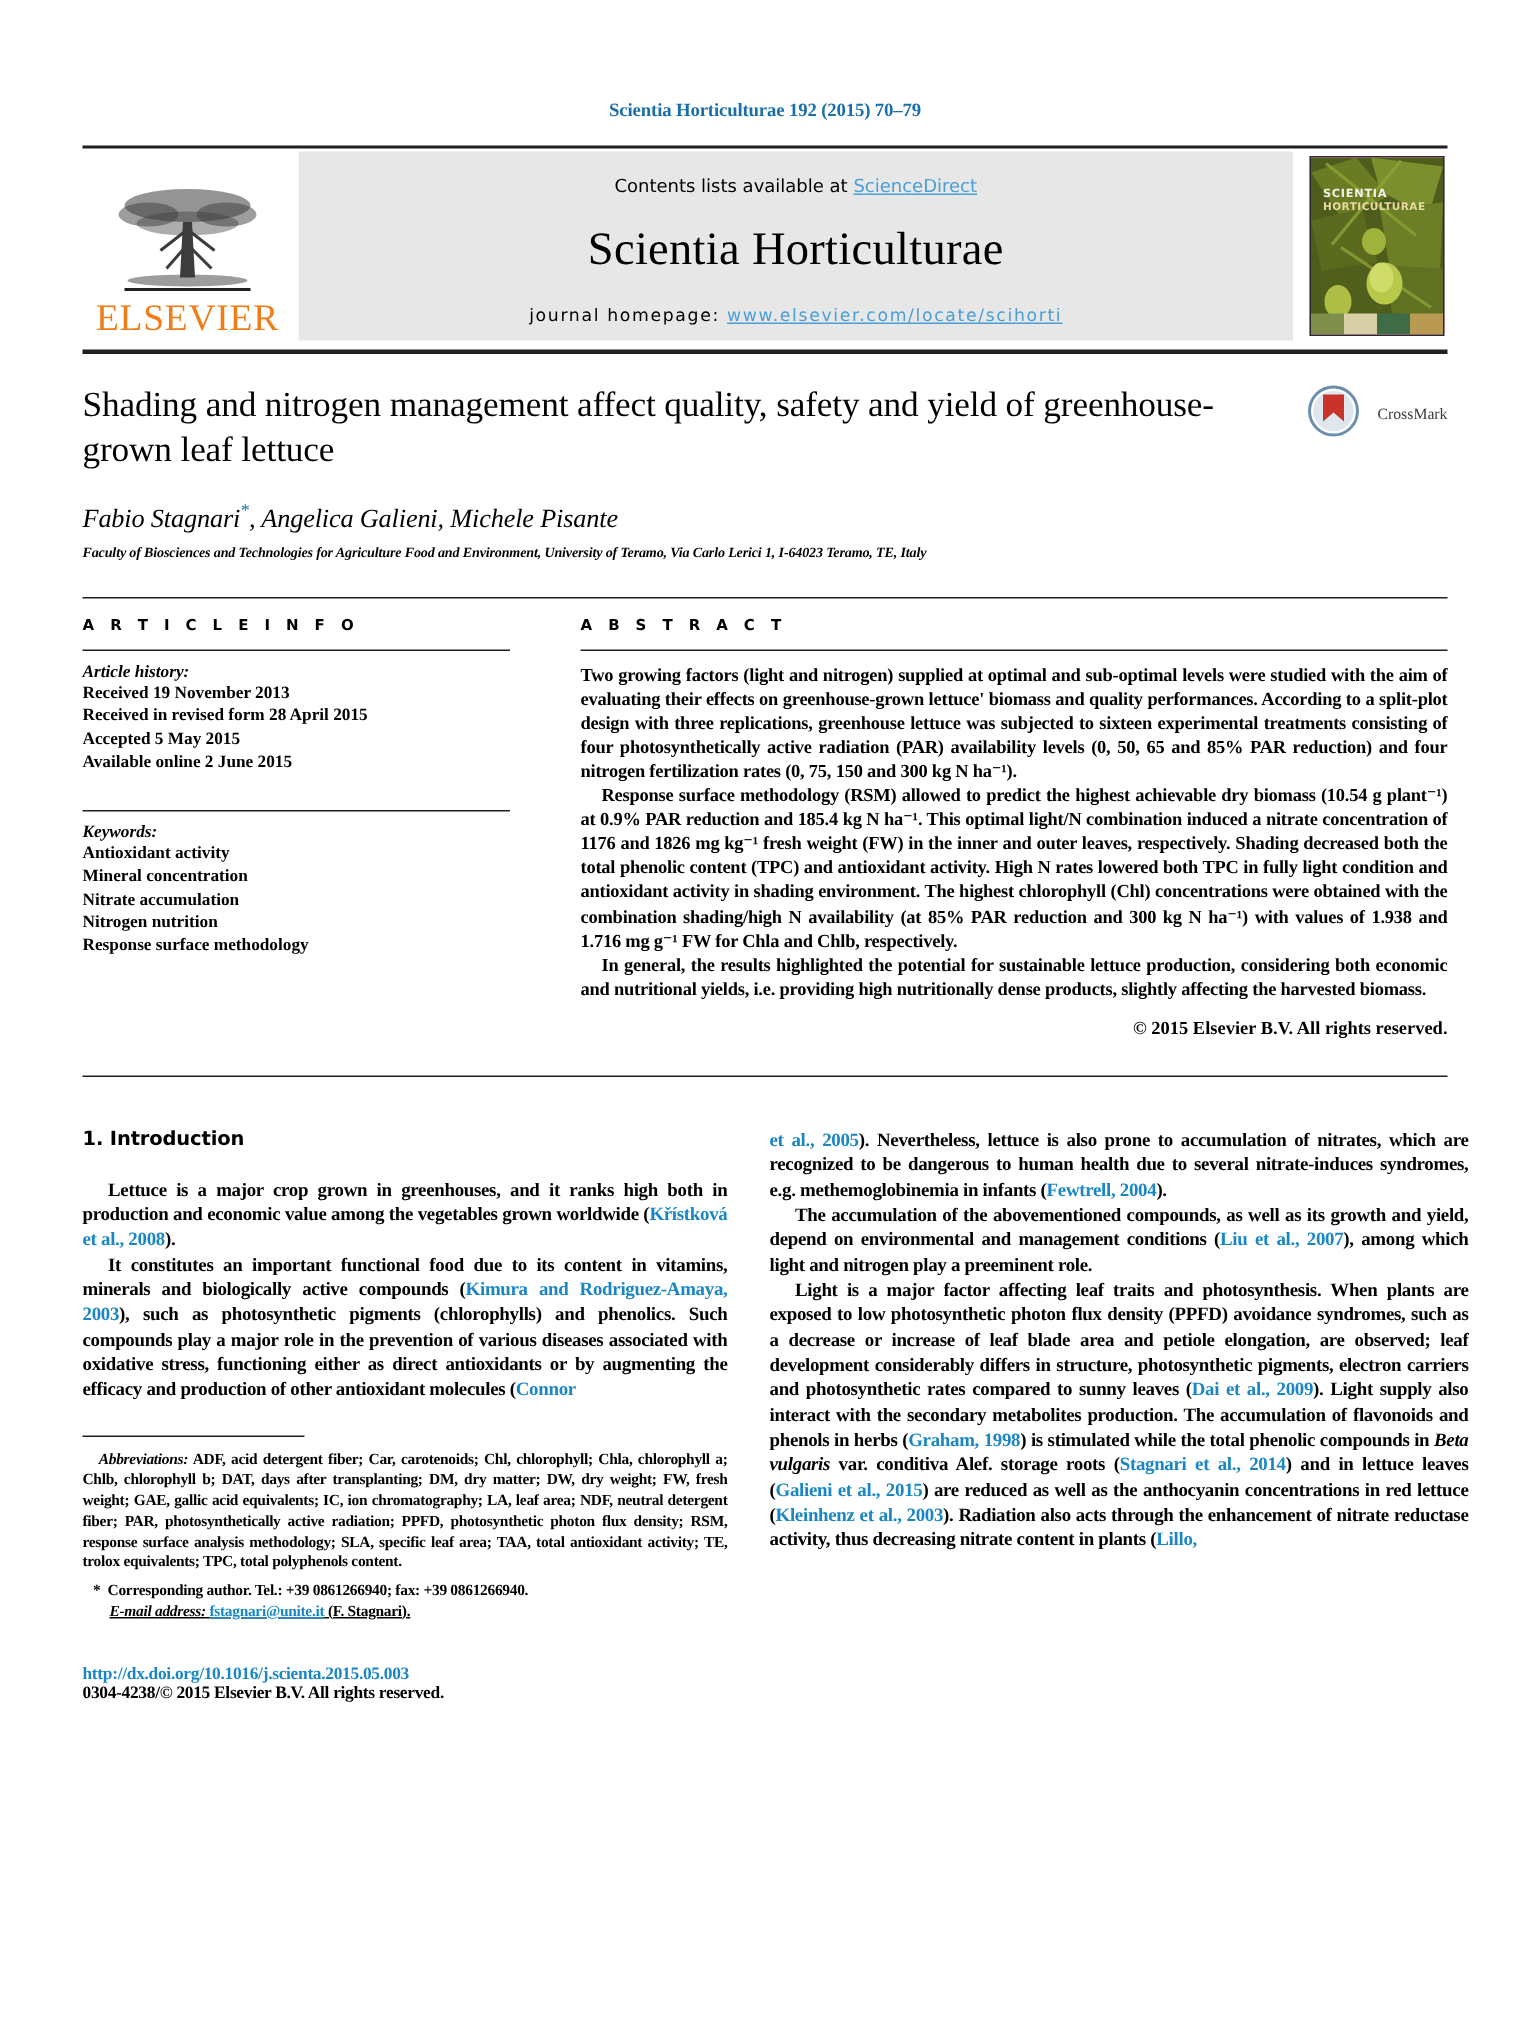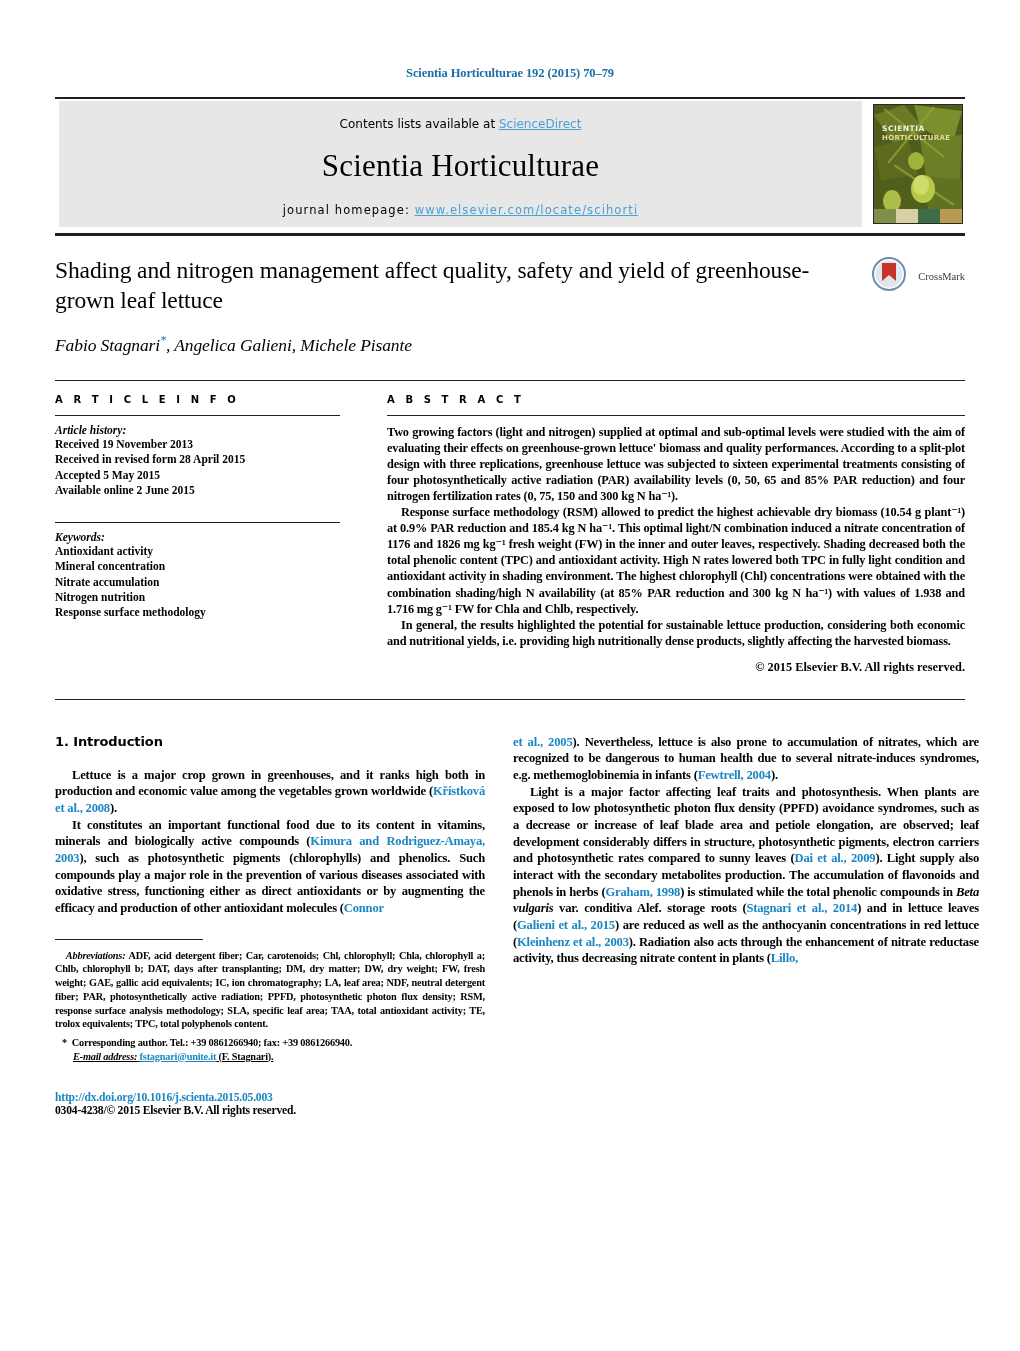--- a/index.html
+++ b/index.html
@@ -279,20 +279,37 @@
 </head>
 <body>
 
 <div class="page">
 
   <div class="runninghead">Scientia Horticulturae 192 (2015) 70–79</div>
   <div class="rule-thick"></div>
 
   <div class="masthead">
 
+    <div class="elsevier-cell">
+      <span>
+        <svg class="tree-svg" width="112" height="78" viewBox="0 0 112 78">
+          <g fill="#3c3c3c">
+            <ellipse cx="56" cy="16" rx="42" ry="11" opacity=".55"></ellipse>
+            <ellipse cx="30" cy="22" rx="20" ry="8" opacity=".5"></ellipse>
+            <ellipse cx="82" cy="22" rx="20" ry="8" opacity=".5"></ellipse>
+            <ellipse cx="56" cy="28" rx="34" ry="8" opacity=".42"></ellipse>
+            <path d="M53 27 L59 27 L61 64 L51 64 Z"></path>
+            <path d="M56 32 L38 46 M56 32 L74 46 M56 42 L42 58 M56 42 L72 58" stroke="#3c3c3c" stroke-width="2" fill="none"></path>
+            <ellipse cx="56" cy="66" rx="40" ry="4" opacity=".5"></ellipse>
+          </g>
+          <rect x="14" y="71" width="84" height="2" fill="#231f20"></rect>
+        </svg>
+      </span>
+      <div class="elsevier-word">ELSEVIER</div>
+    </div>
 
     <div class="journal-cell">
       <div class="contents-line">
         <span>Contents lists available at </span><a class="sd-link" href="#">ScienceDirect</a>
       </div>
       <div class="journal-title">Scientia Horticulturae</div>
       <div class="homepage-line">
         <span>journal homepage: </span><a class="homepage-url" href="#">www.elsevier.com/locate/scihorti</a>
       </div>
     </div>
@@ -327,20 +344,21 @@
     </div>
   </div>
 
   <div class="rule-after-masthead"></div>
 
   <div class="title-block">
     <h1 class="art-title">Shading and nitrogen management affect quality, safety and yield of greenhouse-grown leaf lettuce</h1>
     <div class="authors">
       <span>Fabio Stagnari<span class="star">*</span>, Angelica Galieni, Michele Pisante</span>
     </div>
+    <div class="affil">Faculty of Biosciences and Technologies for Agriculture Food and Environment, University of Teramo, Via Carlo Lerici 1, I-64023 Teramo, TE, Italy</div>
 
     <div class="crossmark">
       <span>
         <svg width="36" height="36" viewBox="0 0 36 36">
           <circle cx="18" cy="18" r="16" fill="#ffffff" stroke="#6d8fae" stroke-width="2"></circle>
           <circle cx="18" cy="18" r="13.5" fill="#dfe7ee"></circle>
           <path d="M11 7 h14 v18 l-7 -6 l-7 6 Z" fill="#c8342b"></path>
           <path d="M18 19 l7 6 h-14 Z" fill="#ffffff" opacity=".0"></path>
         </svg>
       </span>
@@ -409,18 +427,21 @@
         <div class="doi">http://dx.doi.org/10.1016/j.scienta.2015.05.003</div>
         <div class="issn">0304-4238/© 2015 Elsevier B.V. All rights reserved.</div>
       </div>
     </div>
 
     <div class="bcol right">
       <p class="bp noind">
         <span class="ref">et al., 2005</span>). Nevertheless, lettuce is also prone to accumulation of nitrates, which are recognized to be dangerous to human health due to several nitrate-induces syndromes, e.g. methemoglobinemia in infants (<span class="ref">Fewtrell, 2004</span>).
       </p>
       <p class="bp">
+        The accumulation of the abovementioned compounds, as well as its growth and yield, depend on environmental and management conditions (<span class="ref">Liu et al., 2007</span>), among which light and nitrogen play a preeminent role.
+      </p>
+      <p class="bp">
         Light is a major factor affecting leaf traits and photosynthesis. When plants are exposed to low photosynthetic photon flux density (PPFD) avoidance syndromes, such as a decrease or increase of leaf blade area and petiole elongation, are observed; leaf development considerably differs in structure, photosynthetic pigments, electron carriers and photosynthetic rates compared to sunny leaves (<span class="ref">Dai et al., 2009</span>). Light supply also interact with the secondary metabolites production. The accumulation of flavonoids and phenols in herbs (<span class="ref">Graham, 1998</span>) is stimulated while the total phenolic compounds in <i>Beta vulgaris</i> var. conditiva Alef. storage roots (<span class="ref">Stagnari et al., 2014</span>) and in lettuce leaves (<span class="ref">Galieni et al., 2015</span>) are reduced as well as the anthocyanin concentrations in red lettuce (<span class="ref">Kleinhenz et al., 2003</span>). Radiation also acts through the enhancement of nitrate reductase activity, thus decreasing nitrate content in plants (<span class="ref">Lillo,</span>
       </p>
     </div>
   </div>
 
 </div>
 
 </body></html>

